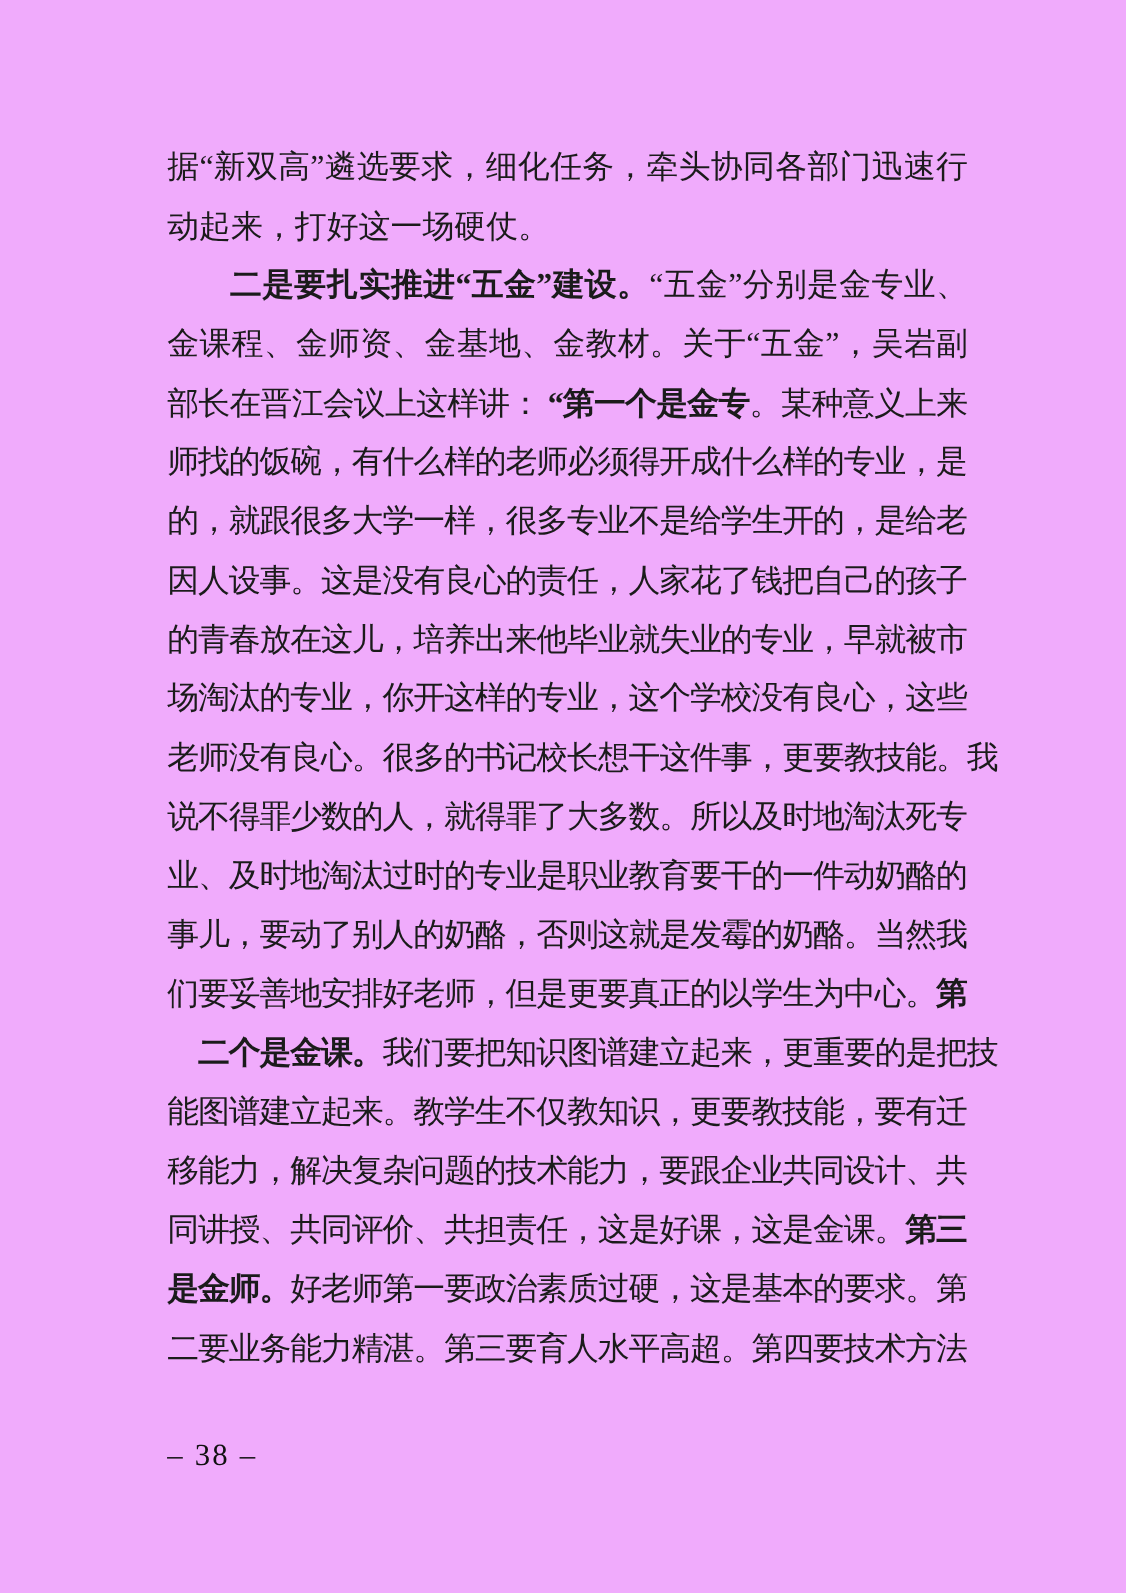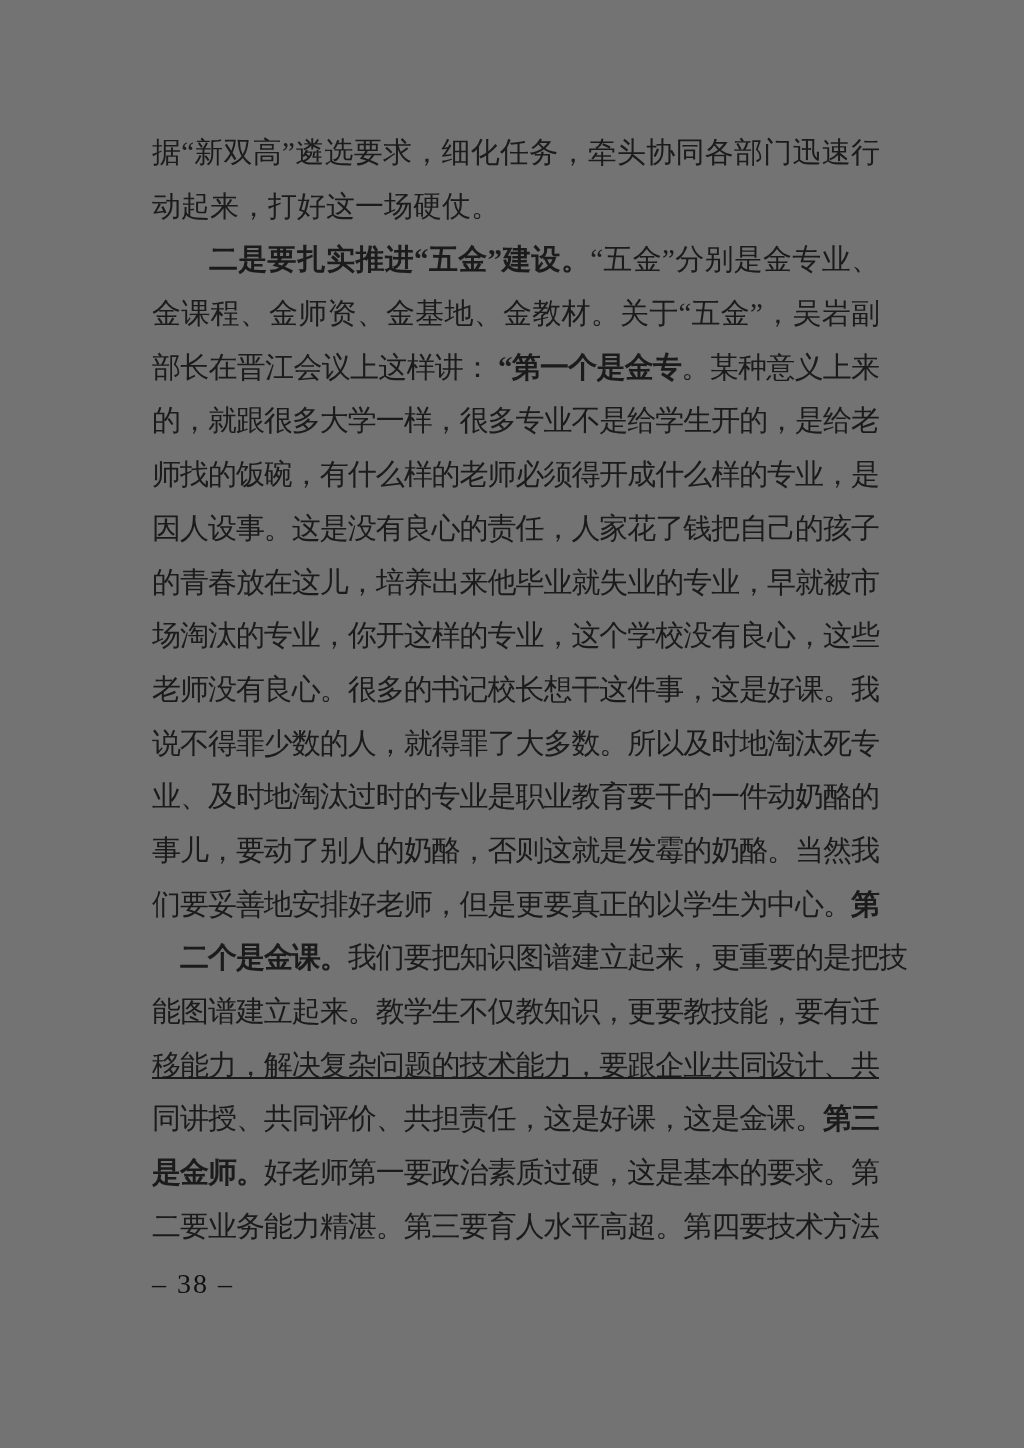--- a/index.html
+++ b/index.html
@@ -4,21 +4,21 @@
 <style>
   html, body {
     margin: 0;
     padding: 0;
     background: #ffffff;
   }
   .page {
     position: relative;
     width: 1024px;
     height: 1448px;
-    background: #737373;
+    background: #f0abfc;
     overflow: hidden;
     font-family: "Liberation Serif", "DejaVu Serif", serif;
     color: #1b1b1b;
   }
   .text-block {
     position: absolute;
     left: 152px;
     top: 126px;
     width: 728px;
   }
@@ -30,47 +30,47 @@
     overflow: visible;
   }
   .textline.indent {
     padding-left: 57px;
   }
   .seg { font-weight: 400; }
   .seg.bold { font-weight: 700; }
   .footer-pagenum {
     position: absolute;
     left: 152px;
-    top: 1268px;
+    top: 1308px;
     font-size: 28px;
     letter-spacing: 2px;
     color: #111111;
   }
 </style>
 </head>
 <body>
 
 <div class="page">
   <div class="text-block">
       <div class="textline"><span class="line-inner" style="letter-spacing: 0.25px;"><span class="seg">据“新双高”遴选要求，细化任务，牵头协同各部门迅速行</span></span></div>
       <div class="textline"><span class="line-inner"><span class="seg">动起来，打好这一场硬仗。</span></span></div>
       <div class="textline indent"><span class="line-inner" style="letter-spacing: 0.3px;"><span class="seg bold">二是要扎实推进“五金”建设。</span><span class="seg">“五金”分别是金专业、</span></span></div>
       <div class="textline"><span class="line-inner" style="letter-spacing: 0.25px;"><span class="seg">金课程、金师资、金基地、金教材。关于“五金”，吴岩副</span></span></div>
       <div class="textline"><span class="line-inner" style="letter-spacing: -0.72px;"><span class="seg">部长在晋江会议上这样讲： </span><span class="seg bold">“第一个是金专</span><span class="seg">。某种意义上来</span></span></div>
+      <div class="textline"><span class="line-inner" style="letter-spacing: -1.04px;"><span class="seg">师找的饭碗，有什么样的老师必须得开成什么样的专业，是</span></span></div>
       <div class="textline"><span class="line-inner" style="letter-spacing: -1.04px;"><span class="seg">的，就跟很多大学一样，很多专业不是给学生开的，是给老</span></span></div>
-      <div class="textline"><span class="line-inner" style="letter-spacing: -1.04px;"><span class="seg">师找的饭碗，有什么样的老师必须得开成什么样的专业，是</span></span></div>
       <div class="textline"><span class="line-inner" style="letter-spacing: -1.04px;"><span class="seg">因人设事。这是没有良心的责任，人家花了钱把自己的孩子</span></span></div>
       <div class="textline"><span class="line-inner" style="letter-spacing: -1.04px; text-align: center;"><span class="seg">的青春放在这儿，培养出来他毕业就失业的专业，早就被市</span></span></div>
       <div class="textline"><span class="line-inner" style="letter-spacing: -1.04px;"><span class="seg">场淘汰的专业，你开这样的专业，这个学校没有良心，这些</span></span></div>
-      <div class="textline"><span class="line-inner" style="letter-spacing: -1.04px;"><span class="seg">老师没有良心。很多的书记校长想干这件事，这是好课。我</span></span></div>
+      <div class="textline"><span class="line-inner" style="letter-spacing: -1.04px;"><span class="seg">老师没有良心。很多的书记校长想干这件事，更要教技能。我</span></span></div>
       <div class="textline"><span class="line-inner" style="letter-spacing: -1.04px;"><span class="seg">说不得罪少数的人，就得罪了大多数。所以及时地淘汰死专</span></span></div>
       <div class="textline"><span class="line-inner" style="letter-spacing: -1.04px;"><span class="seg">业、及时地淘汰过时的专业是职业教育要干的一件动奶酪的</span></span></div>
       <div class="textline"><span class="line-inner" style="letter-spacing: -1.04px;"><span class="seg">事儿，要动了别人的奶酪，否则这就是发霉的奶酪。当然我</span></span></div>
       <div class="textline"><span class="line-inner" style="letter-spacing: -1.04px;"><span class="seg">们要妥善地安排好老师，但是更要真正的以学生为中心。</span><span class="seg bold">第</span></span></div>
       <div class="textline"><span class="line-inner" style="letter-spacing: -1.04px; margin-left: 28px;"><span class="seg bold">二个是金课。</span><span class="seg">我们要把知识图谱建立起来，更重要的是把技</span></span></div>
       <div class="textline"><span class="line-inner" style="letter-spacing: -1.04px;"><span class="seg">能图谱建立起来。教学生不仅教知识，更要教技能，要有迁</span></span></div>
-      <div class="textline"><span class="line-inner" style="letter-spacing: -1.04px; text-decoration: underline;"><span class="seg">移能力，解决复杂问题的技术能力，要跟企业共同设计、共</span></span></div>
+      <div class="textline"><span class="line-inner" style="letter-spacing: -1.04px;"><span class="seg">移能力，解决复杂问题的技术能力，要跟企业共同设计、共</span></span></div>
       <div class="textline"><span class="line-inner" style="letter-spacing: -1.04px; text-align: center;"><span class="seg">同讲授、共同评价、共担责任，这是好课，这是金课。</span><span class="seg bold">第三</span></span></div>
       <div class="textline"><span class="line-inner" style="letter-spacing: -1.04px;"><span class="seg bold">是金师。</span><span class="seg">好老师第一要政治素质过硬，这是基本的要求。第</span></span></div>
       <div class="textline"><span class="line-inner" style="letter-spacing: -1.04px;"><span class="seg">二要业务能力精湛。第三要育人水平高超。第四要技术方法</span></span></div>
     </div>
   <div class="footer-pagenum">– 38 –</div>
 </div>
 
 </body></html>

